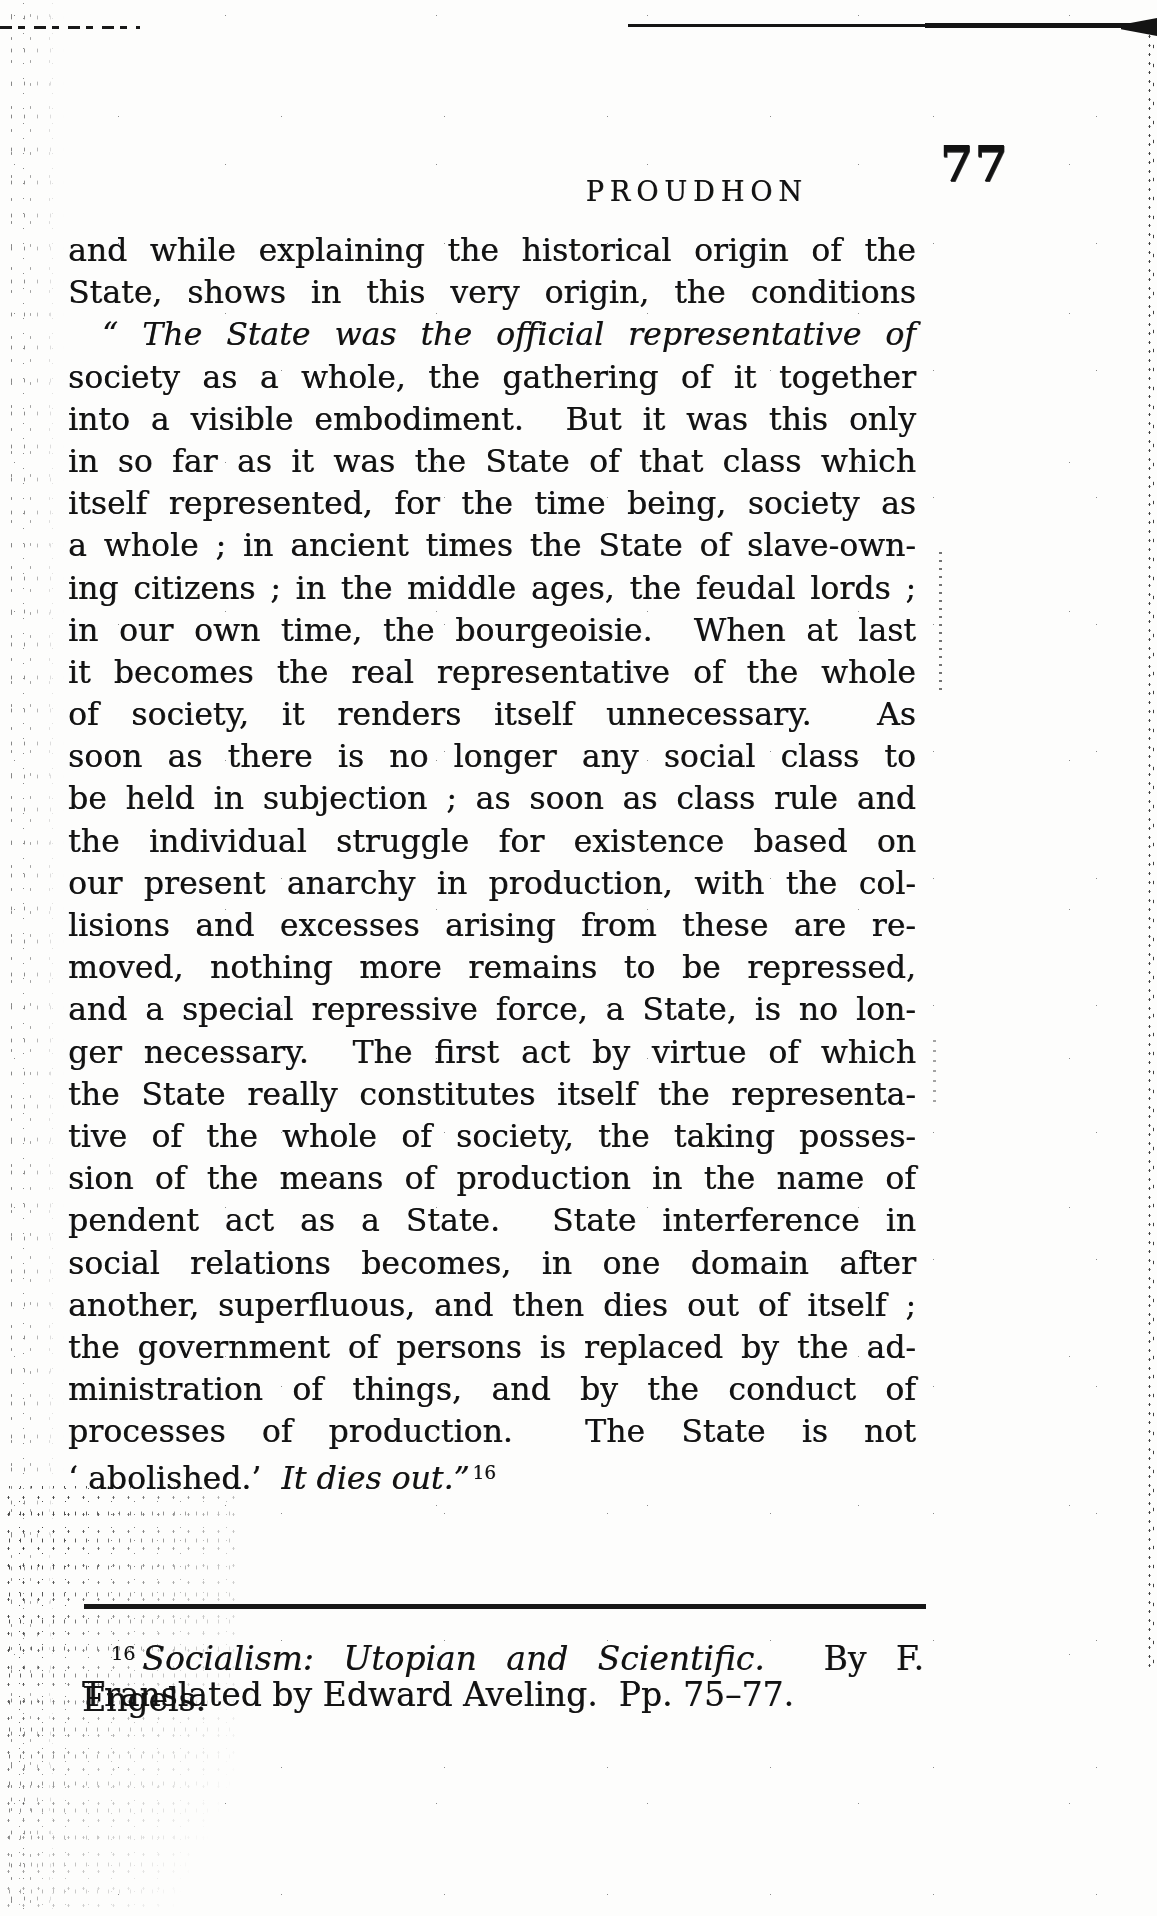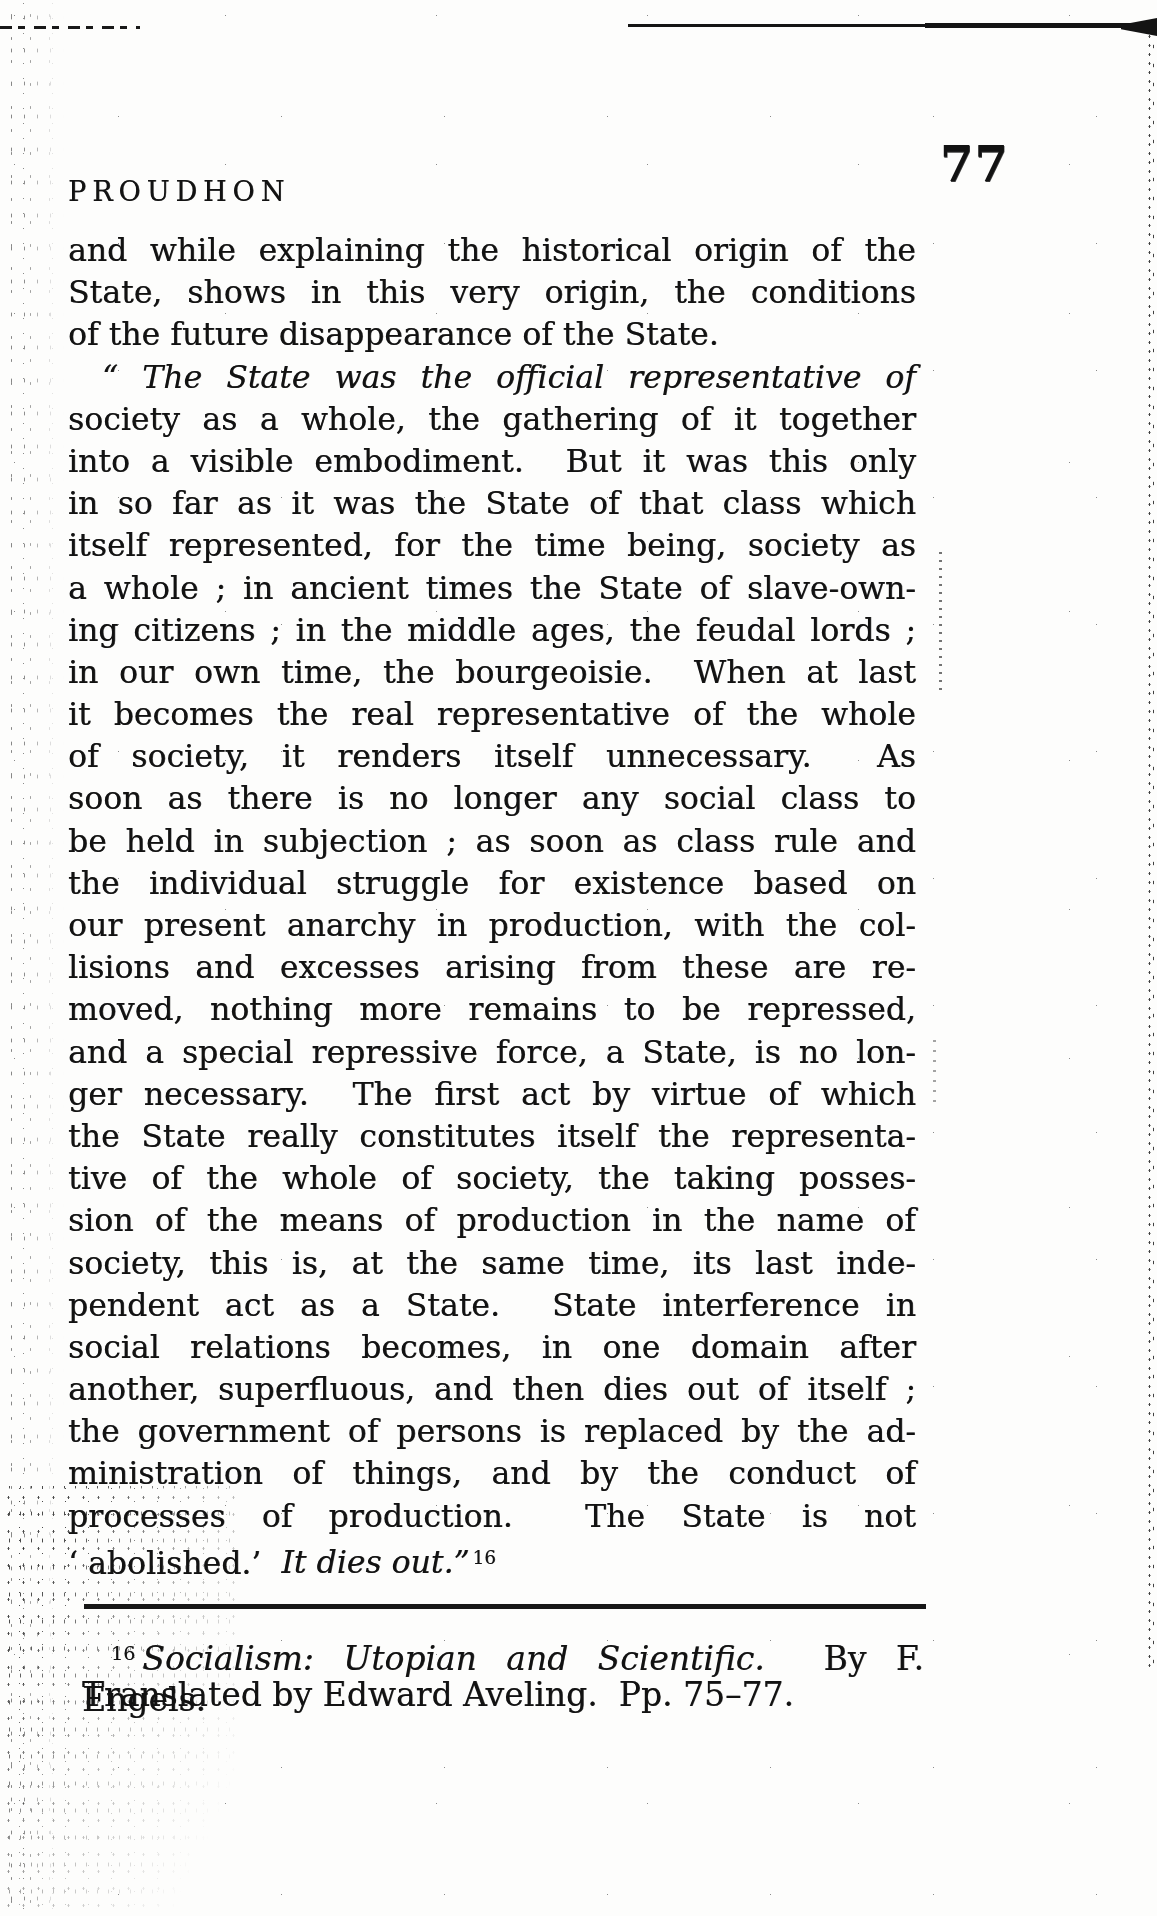--- a/index.html
+++ b/index.html
@@ -67,21 +67,21 @@
     background:repeating-linear-gradient(90deg,#191919 0 12px,transparent 12px 18px,#191919 18px 25px,transparent 25px 34px);
   }
   .rule-top-right{position:absolute;left:628px;top:24px;width:529px;height:3px;background:#141414;}
   .rule-top-right-thick{position:absolute;left:925px;top:23px;width:232px;height:5px;background:#141414;}
   .rule-top-right-wedge{
     position:absolute;right:0;top:18px;width:36px;height:18px;background:#141414;
     clip-path:polygon(0 38%,100% 0,100% 100%,0 62%);
   }
   
   .header-title{
-    position:absolute;left:68px;top:176px;width:740px;text-align:left;
+    position:absolute;left:68px;top:176px;width:740px;text-align:right;
     font-size:27px;letter-spacing:6px;
     text-shadow:0.5px 0.4px 0 rgba(10,10,10,.7);
   }
   .page-number{
     position:absolute;left:940px;top:136px;
     font-size:48px;font-weight:bold;letter-spacing:1px;
     text-shadow:0.6px 0.5px 0 rgba(10,10,10,.8);
   }
   
   .body-text{
@@ -120,21 +120,20 @@
   <div class="rule-top-right"></div>
   <div class="rule-top-right-thick"></div>
   <div class="rule-top-right-wedge"></div>
 
   <div class="header-title">PROUDHON</div>
   <div class="page-number">77</div>
 
   <div class="body-text">
       <div class="line"><span class="">and while explaining the historical origin of the</span></div>
       <div class="line"><span class="">State, shows in this very origin, the conditions</span></div>
-      <div class="line no-just"><span class="">of the future disappearance of the State.</span></div>
       <div class="line indent"><span class="">“ The State was the official representative of</span></div>
       <div class="line"><span class="">society as a whole, the gathering of it together</span></div>
       <div class="line"><span class="">into a visible embodiment.&nbsp; But it was this only</span></div>
       <div class="line"><span class="">in so far as it was the State of that class which</span></div>
       <div class="line"><span class="">itself represented, for the time being, society as</span></div>
       <div class="line"><span class="">a whole&nbsp;; in ancient times the State of slave-own-</span></div>
       <div class="line"><span class="">ing citizens&nbsp;; in the middle ages, the feudal lords&nbsp;;</span></div>
       <div class="line"><span class="">in our own time, the bourgeoisie.&nbsp; When at last</span></div>
       <div class="line"><span class="">it becomes the real representative of the whole</span></div>
       <div class="line"><span class="">of society, it renders itself unnecessary.&nbsp; As</span></div>
@@ -142,21 +141,20 @@
       <div class="line"><span class="">be held in subjection&nbsp;; as soon as class rule and</span></div>
       <div class="line"><span class="">the individual struggle for existence based on</span></div>
       <div class="line"><span class="">our present anarchy in production, with the col-</span></div>
       <div class="line"><span class="">lisions and excesses arising from these are re-</span></div>
       <div class="line"><span class="">moved, nothing more remains to be repressed,</span></div>
       <div class="line"><span class="">and a special repressive force, a State, is no lon-</span></div>
       <div class="line"><span class="">ger necessary.&nbsp; The first act by virtue of which</span></div>
       <div class="line"><span class="">the State really constitutes itself the representa-</span></div>
       <div class="line"><span class="">tive of the whole of society, the taking posses-</span></div>
       <div class="line"><span class="">sion of the means of production in the name of</span></div>
-      <div class="line"><span class="">society, this is, at the same time, its last inde-</span></div>
       <div class="line"><span class="">pendent act as a State.&nbsp; State interference in</span></div>
       <div class="line"><span class="">social relations becomes, in one domain after</span></div>
       <div class="line"><span class="">another, superfluous, and then dies out of itself&nbsp;;</span></div>
       <div class="line"><span class="">the government of persons is replaced by the ad-</span></div>
       <div class="line"><span class="">ministration of things, and by the conduct of</span></div>
       <div class="line"><span class="">processes of production.&nbsp; The State is not</span></div>
       <div class="line no-just"><span class="">‘ abolished.’&nbsp; </span><span class="i ">It dies out.”</span><span class="sup">16</span></div>
     </div>
 
   <div class="footnote-rule"></div>

